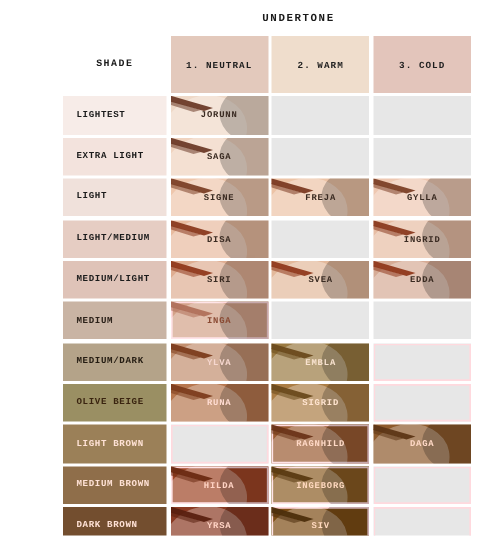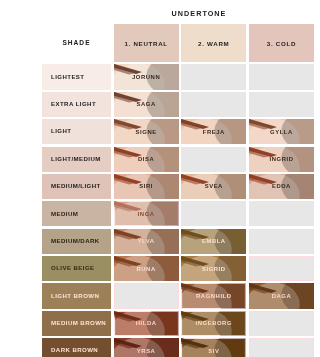--- a/index.html
+++ b/index.html
@@ -6,20 +6,21 @@
   body{
     width:320px;height:357px;
     background:#ffffff;
     font-family:"Liberation Sans", sans-serif;
     overflow:hidden;
   }
   #chart-root{
     position:relative;
     width:320px;height:357px;
     box-sizing:border-box;
+    font-family:Liberation Mono, monospace;
   }
 
   
   .undertone-title{
     position:absolute;
     left:0;right:0;
     top:9px;
     text-align:center;
     padding-left:78px;
     font-size:7.2px;

